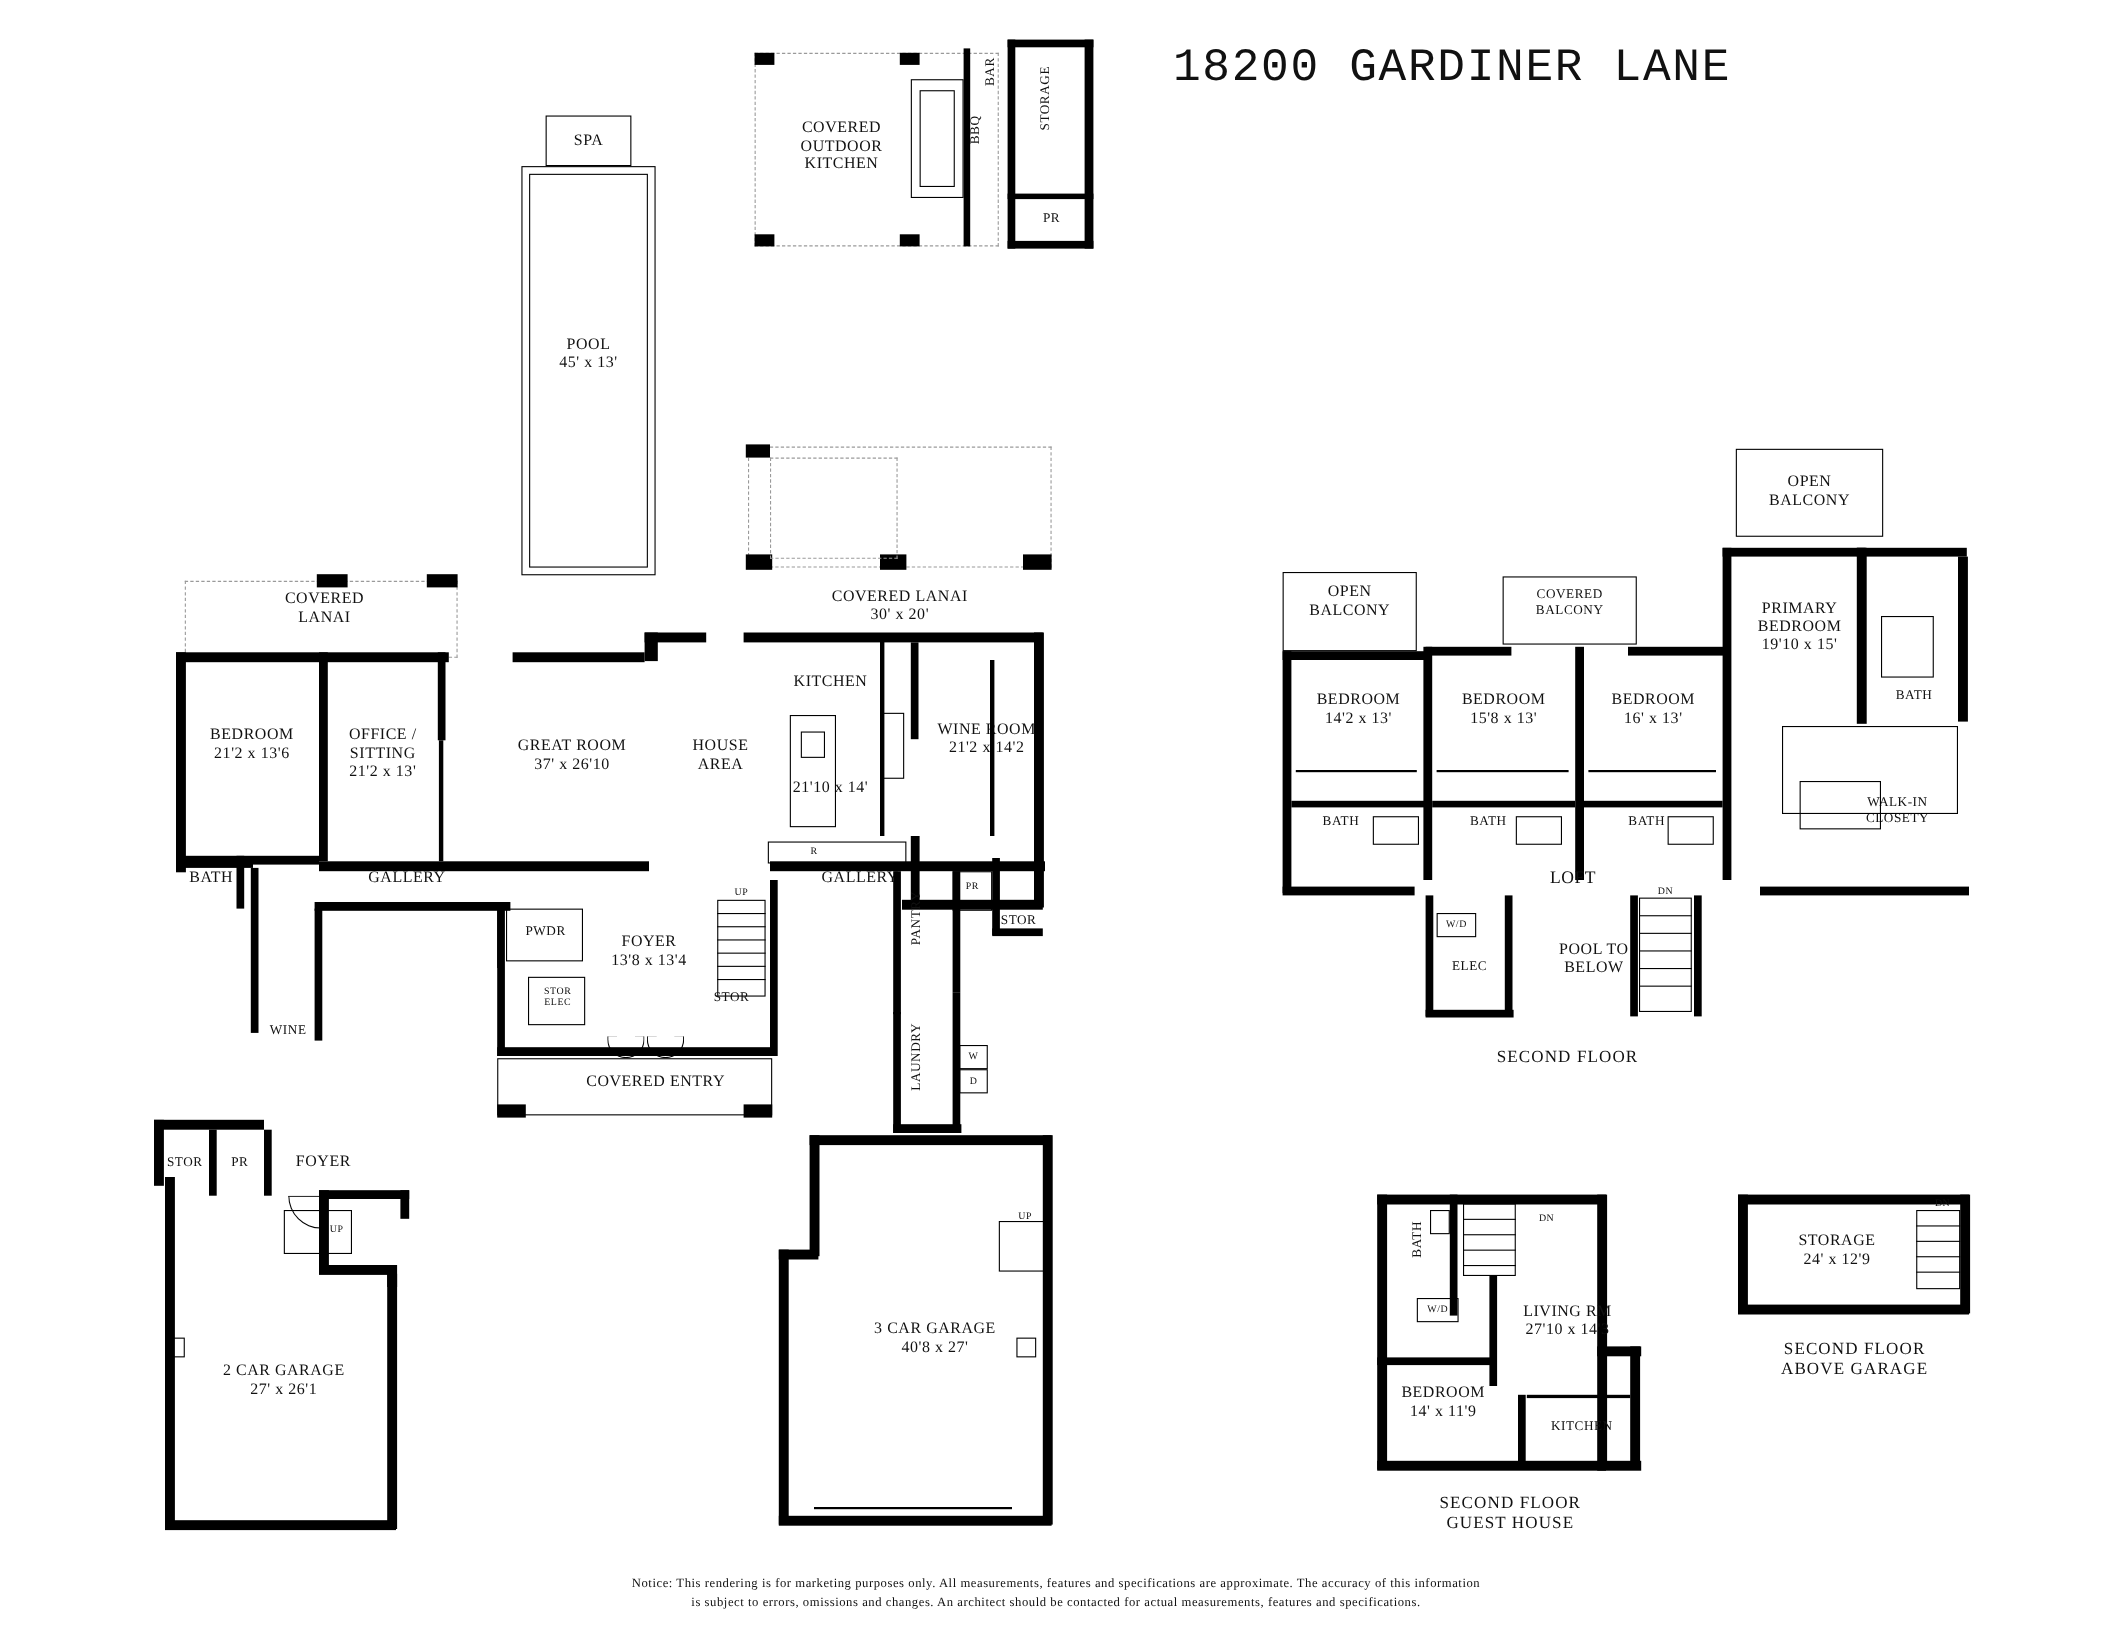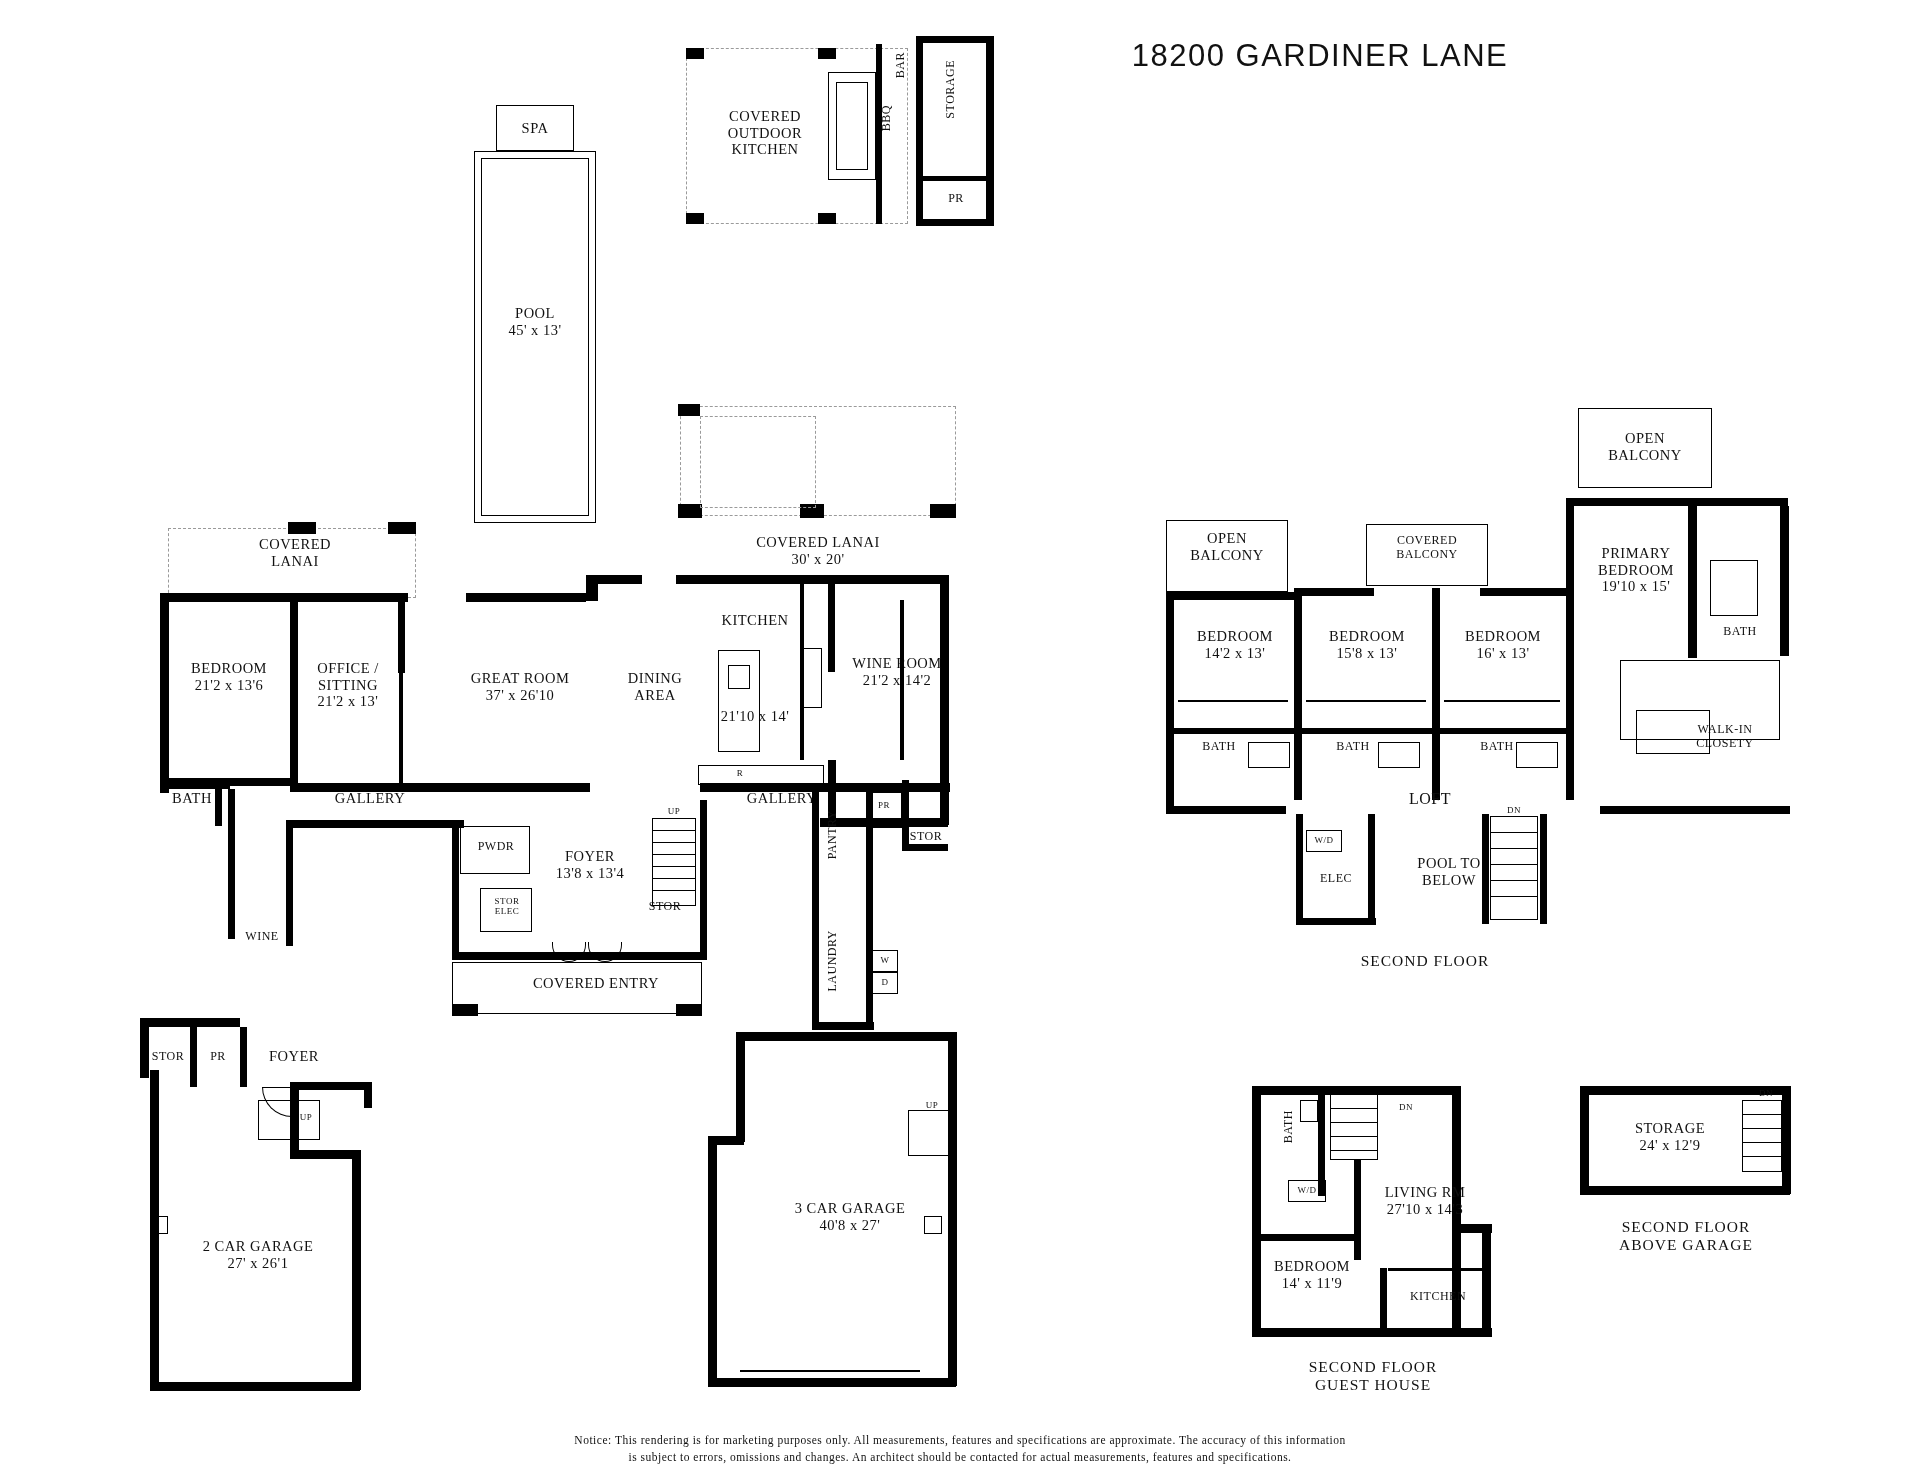--- a/index.html
+++ b/index.html
@@ -24,23 +24,23 @@
   .lbl {
     position: absolute;
     text-align: center;
     font-family: "Liberation Serif", serif;
     letter-spacing: 0.5px;
     line-height: 1.15;
     white-space: pre-line;
     color: #111;
   }
   .title {
-    font-size: 31px;
+    font-size: 42px;
     letter-spacing: 1.5px;
-    font-family: Liberation Sans, sans-serif;
+    font-family: Liberation Mono, monospace;
   }
   .rm { font-size: 14.5px; }
   .rm-lg { font-size: 16px; }
   .rm-sm { font-size: 12px; }
   .rm-xxs { font-size: 9px; }
   .vert {
     writing-mode: vertical-rl;
     transform: rotate(180deg);
   }
   .floorlabel { font-size: 15.5px; letter-spacing: 1px; }
@@ -126,21 +126,21 @@
   <div class="w" style="left:398px; top:593px; width:7px; height:80px;"></div>
   <div class="thin" style="left:399px; top:673px; width:4px; height:110px;"></div>
 
   <div class="lbl rm" style="left:168px; top:660px; width:122px;">BEDROOM
 21'2 x 13'6</div>
   <div class="lbl rm" style="left:296px; top:660px; width:104px;">OFFICE /
 SITTING
 21'2 x 13'</div>
   <div class="lbl rm" style="left:440px; top:670px; width:160px;">GREAT ROOM
 37' x 26'10</div>
-  <div class="lbl rm" style="left:604px; top:670px; width:102px;">DINING
+  <div class="lbl rm" style="left:604px; top:670px; width:102px;">HOUSE
 AREA</div>
   <div class="lbl rm" style="left:700px; top:612px; width:110px;">KITCHEN</div>
   <div class="lbl rm" style="left:690px; top:708px; width:130px;">21'10 x 14'</div>
   <div class="lbl rm" style="left:832px; top:655px; width:130px;">WINE ROOM
 21'2 x 14'2</div>
 
   <div class="outline" style="left:718px; top:650px; width:42px; height:102px;"></div>
   <div class="outline" style="left:728px; top:665px; width:22px; height:24px;"></div>
   <div class="thin" style="left:800px; top:580px; width:4px; height:180px;"></div>
   <div class="outline" style="left:800px; top:648px; width:22px; height:60px;"></div>

